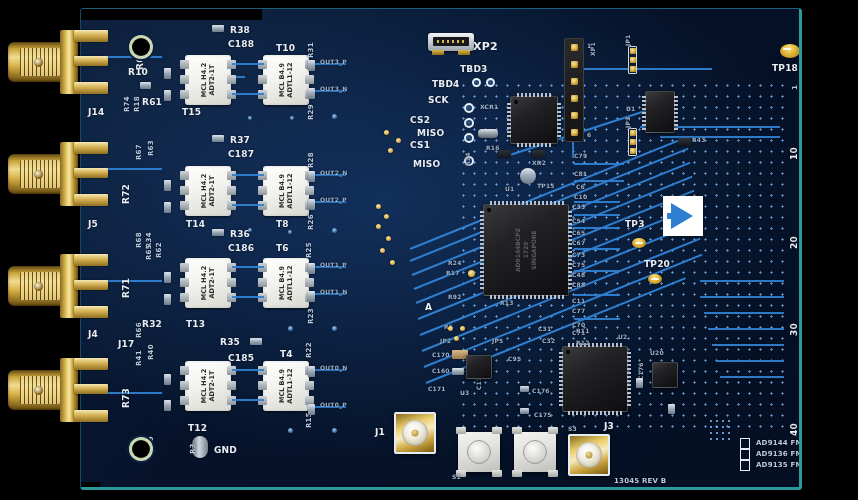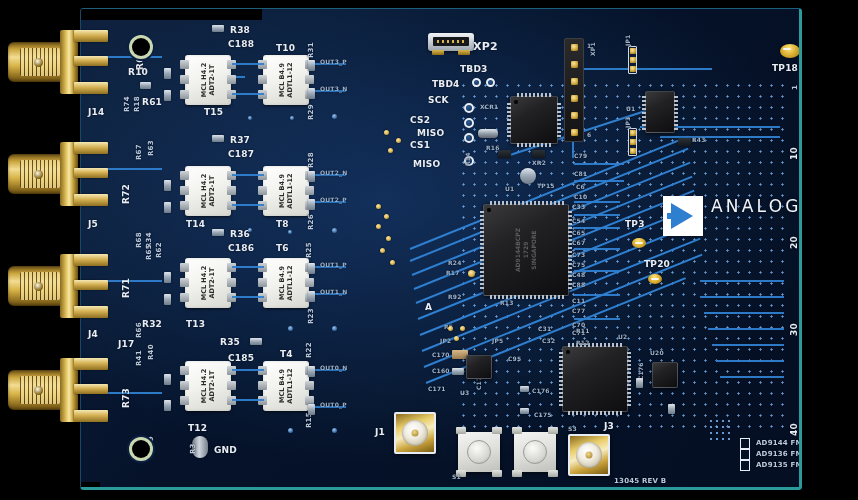--- a/index.html
+++ b/index.html
@@ -410,21 +410,21 @@
     <div class="tr h" style="left:152px; top:55px; width:32px;"></div>
     <div class="tr h" style="left:152px; top:85px; width:32px;"></div>
     <div class="tr h" style="left:230px; top:55px; width:36px;"></div>
     <div class="tr h" style="left:230px; top:82px; width:36px;"></div>
 
     <div class="silk" style="left:56px; top:62px; transform:rotate(-90deg); transform-origin:left top;">R64</div>
     <div class="silk" style="left:48px; top:60px;">R10</div>
     <div class="silk sm" style="left:44px; top:104px; transform:rotate(-90deg); transform-origin:left top;">R74</div>
     <div class="silk sm" style="left:54px; top:104px; transform:rotate(-90deg); transform-origin:left top;">R18</div>
     <div class="silk" style="left:62px; top:90px;">R61</div>
-    <div class="silk" style="left:124px; top:100px;text-align:center;">T15</div>
+    <div class="silk" style="left:102px; top:100px;text-align:center;">T15</div>
     <div class="silk" style="left:150px; top:18px;">R38</div>
     <div class="silk" style="left:148px; top:32px;">C188</div>
     <div class="silk" style="left:196px; top:36px;">T10</div>
     <div class="silk sm" style="left:228px; top:50px; transform:rotate(-90deg); transform-origin:left top;">R31</div>
     <div class="silk sm" style="left:228px; top:112px; transform:rotate(-90deg); transform-origin:left top;">R29</div>
     <div class="silk xs" style="left:240px; top:51px;">OUT3_P</div>
     <div class="silk xs" style="left:240px; top:78px;">OUT3_N</div>
 
     <div class="pas" style="left:132px; top:17px; width:12px; height:7px;"></div>
     <div class="pas" style="left:58px; top:30px; width:7px; height:11px;"></div>
@@ -683,21 +683,20 @@
     <div class="tr h" style="left:494px; top:286px; width:46px;"></div>
     <div class="tr h" style="left:494px; top:310px; width:46px;"></div>
 
     <div class="silk" style="left:545px; top:212px;">TP3</div>
     <div class="tp" style="left:552px; top:230px;"></div>
     <div class="silk" style="left:564px; top:252px;">TP20</div>
     <div class="tp" style="left:568px; top:266px;"></div>
 
     <div id="adlogo">
       <span class="tri"></span>
-      <span class="w1">ANALOG</span>
     </div>
 
     <div class="silk xs" style="left:368px; top:252px;">R24</div>
     <div class="silk xs" style="left:366px; top:262px;">R17</div>
     <div class="silk xs" style="left:368px; top:286px;">R92</div>
     <div class="silk xs" style="left:364px; top:316px;">R5</div>
     <div class="silk xs" style="left:420px; top:292px;">R13</div>
     <div class="silk" style="left:345px; top:295px;">A</div>
     <div class="silk xs" style="left:360px; top:330px;">JP2</div>
     <div class="silk xs" style="left:412px; top:330px;">JP5</div>

